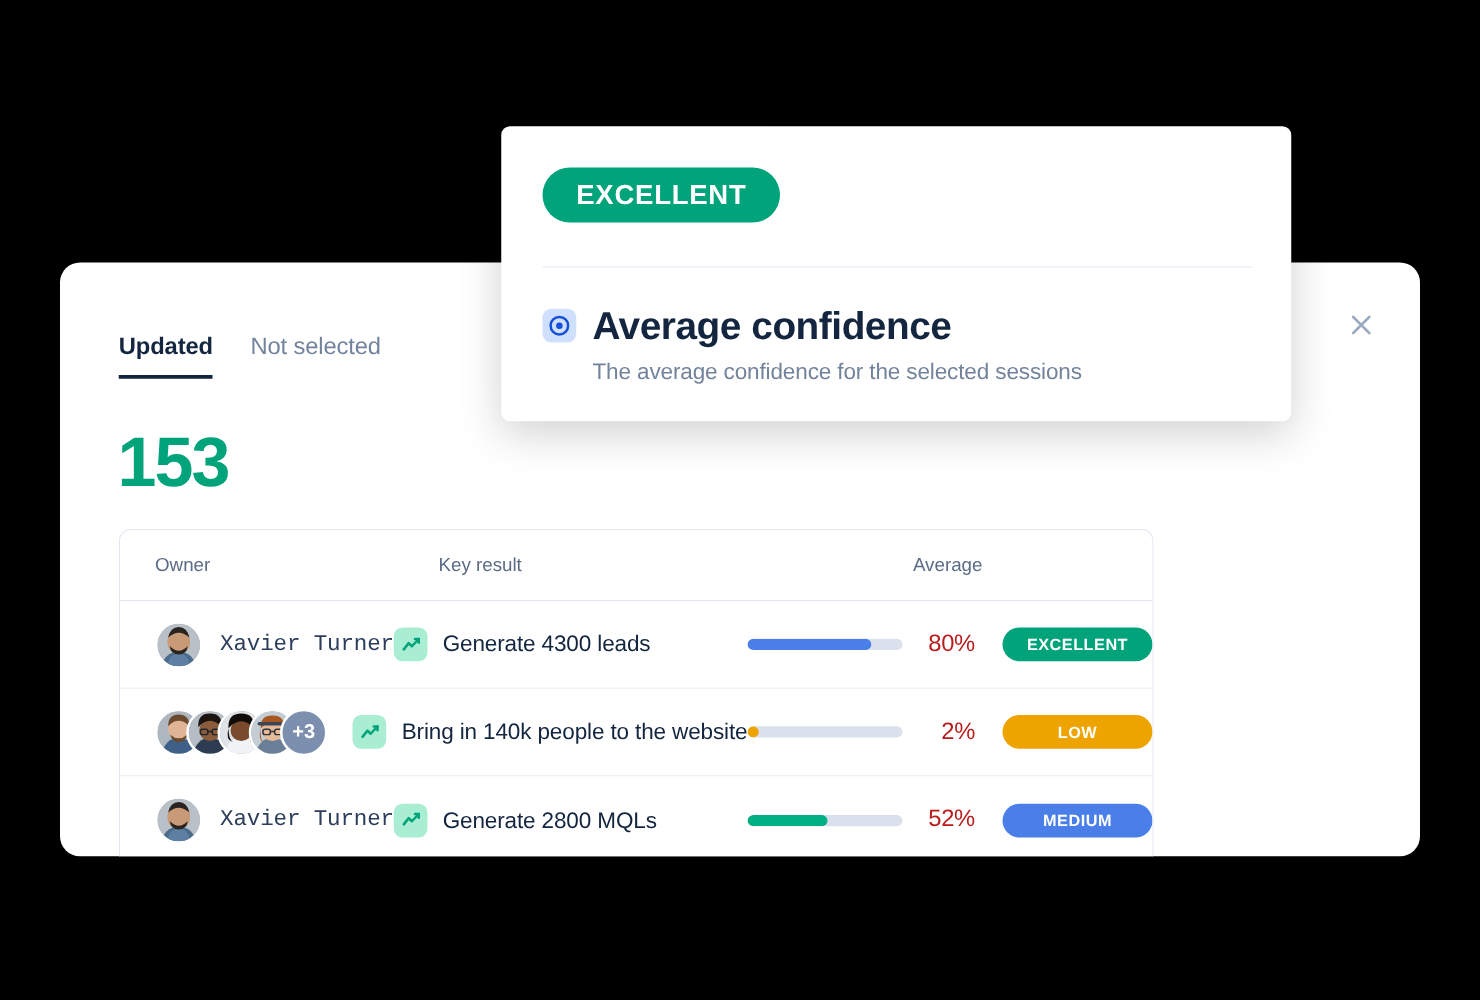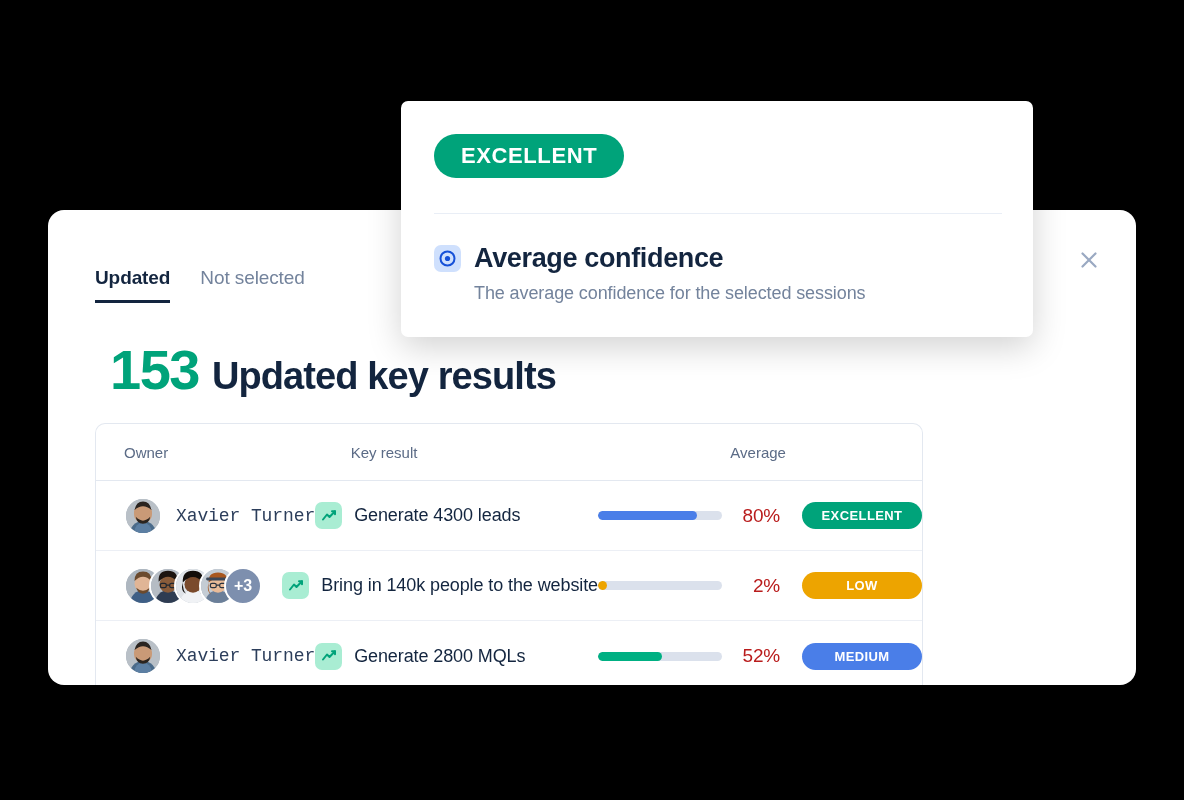--- a/index.html
+++ b/index.html
@@ -86,21 +86,20 @@
     align-items: baseline;
     gap: 13px;
     white-space: nowrap;
   }
   .headline .count {
     font-size: 56px;
     font-weight: 700;
     color: #00a37a;
     letter-spacing: -1.5px;
     line-height: 1;
-    margin-left: 16px;
   }
   .headline .caption {
     font-size: 38px;
     font-weight: 700;
     color: #13253f;
     letter-spacing: -0.9px;
     line-height: 1;
   }
 
   
@@ -282,21 +281,21 @@
     gap: 13px;
   }
   .tt-icon {
     width: 27px; height: 27px;
     border-radius: 7px;
     background: #cfe0fd;
     display: flex; align-items: center; justify-content: center;
     flex: none;
   }
   .tt-title {
-    font-size: 27px;
+    font-size: 31px;
     font-weight: 700;
     color: #13253f;
     letter-spacing: -0.35px;
     line-height: 1;
   }
   .tt-sub {
     margin-top: 11px;
     margin-left: 40px;
     font-size: 18px;
     color: #73839c;
@@ -316,21 +315,20 @@
     </div>
 
     <button id="close-btn">
       <svg width="20" height="20" viewBox="0 0 20 20">
         <path d="M3.5 3.5 L16.5 16.5 M16.5 3.5 L3.5 16.5" stroke="#9aa9c2" stroke-width="2.2" stroke-linecap="round"></path>
       </svg>
     </button>
 
     <div class="headline">
       <span class="count" style="color: rgb(0, 163, 122);">153</span>
-      <span class="caption">Updated key results</span>
     </div>
 
     <div id="kr-table">
 
       <div class="thead">
         <div class="col-owner th">Owner</div>
         <div class="col-key th">Key result</div>
         <div class="col-progress th">Average</div>
         <div class="col-badge"></div>
       </div>

